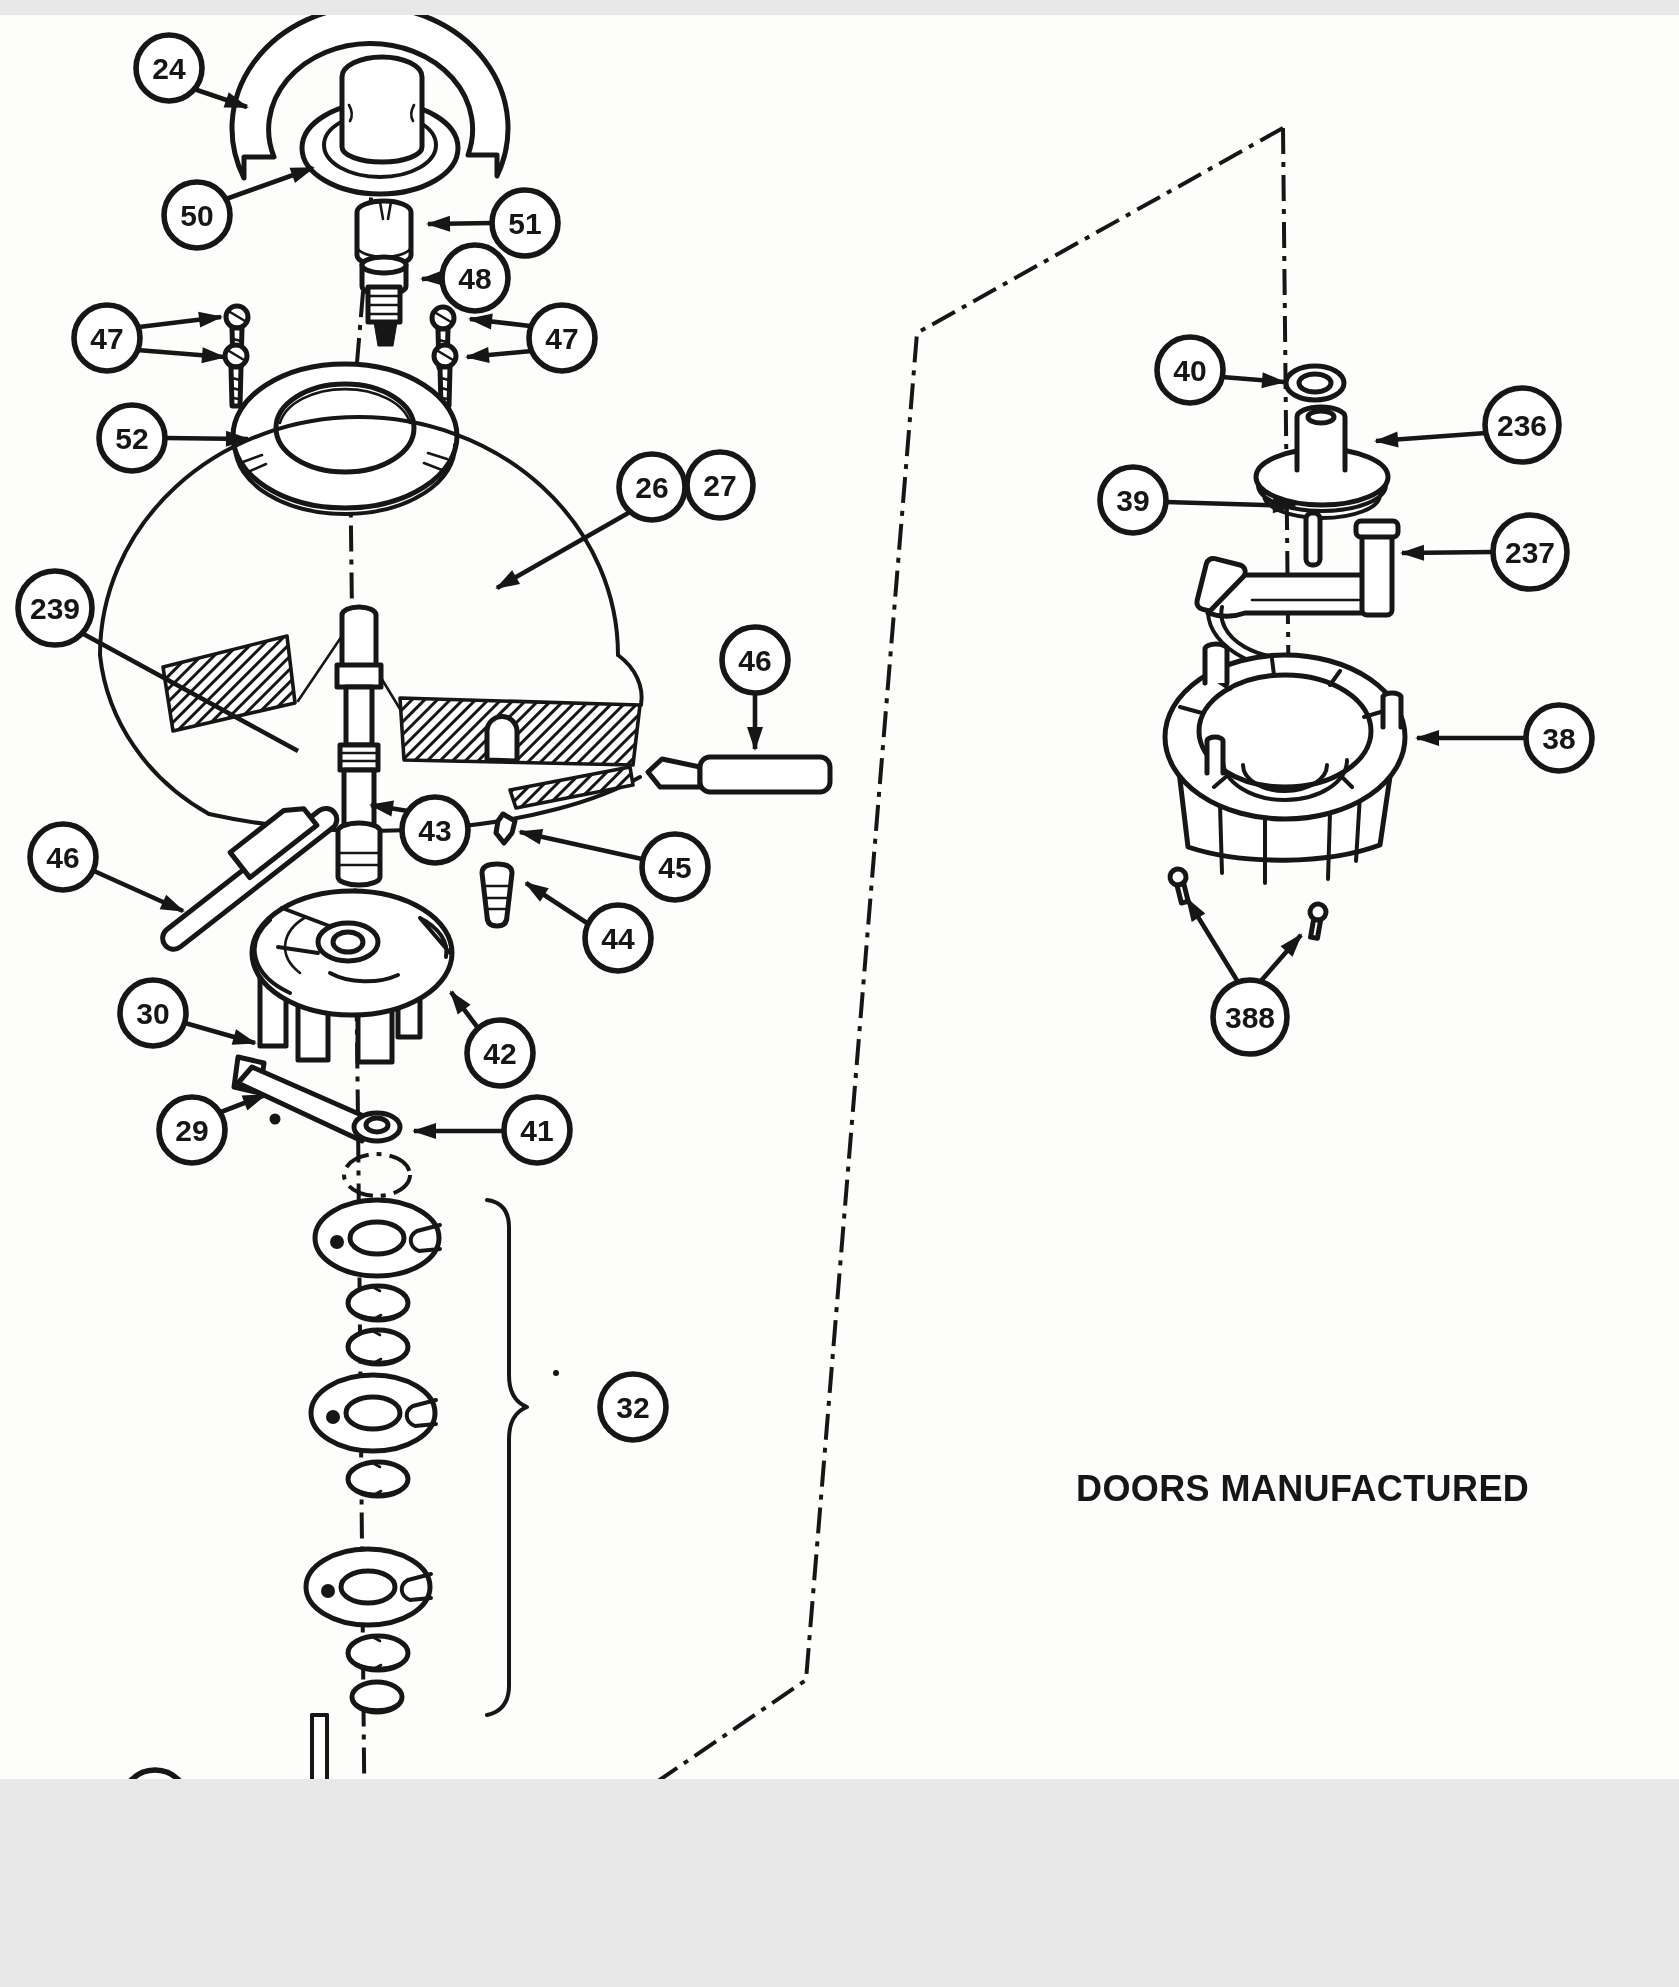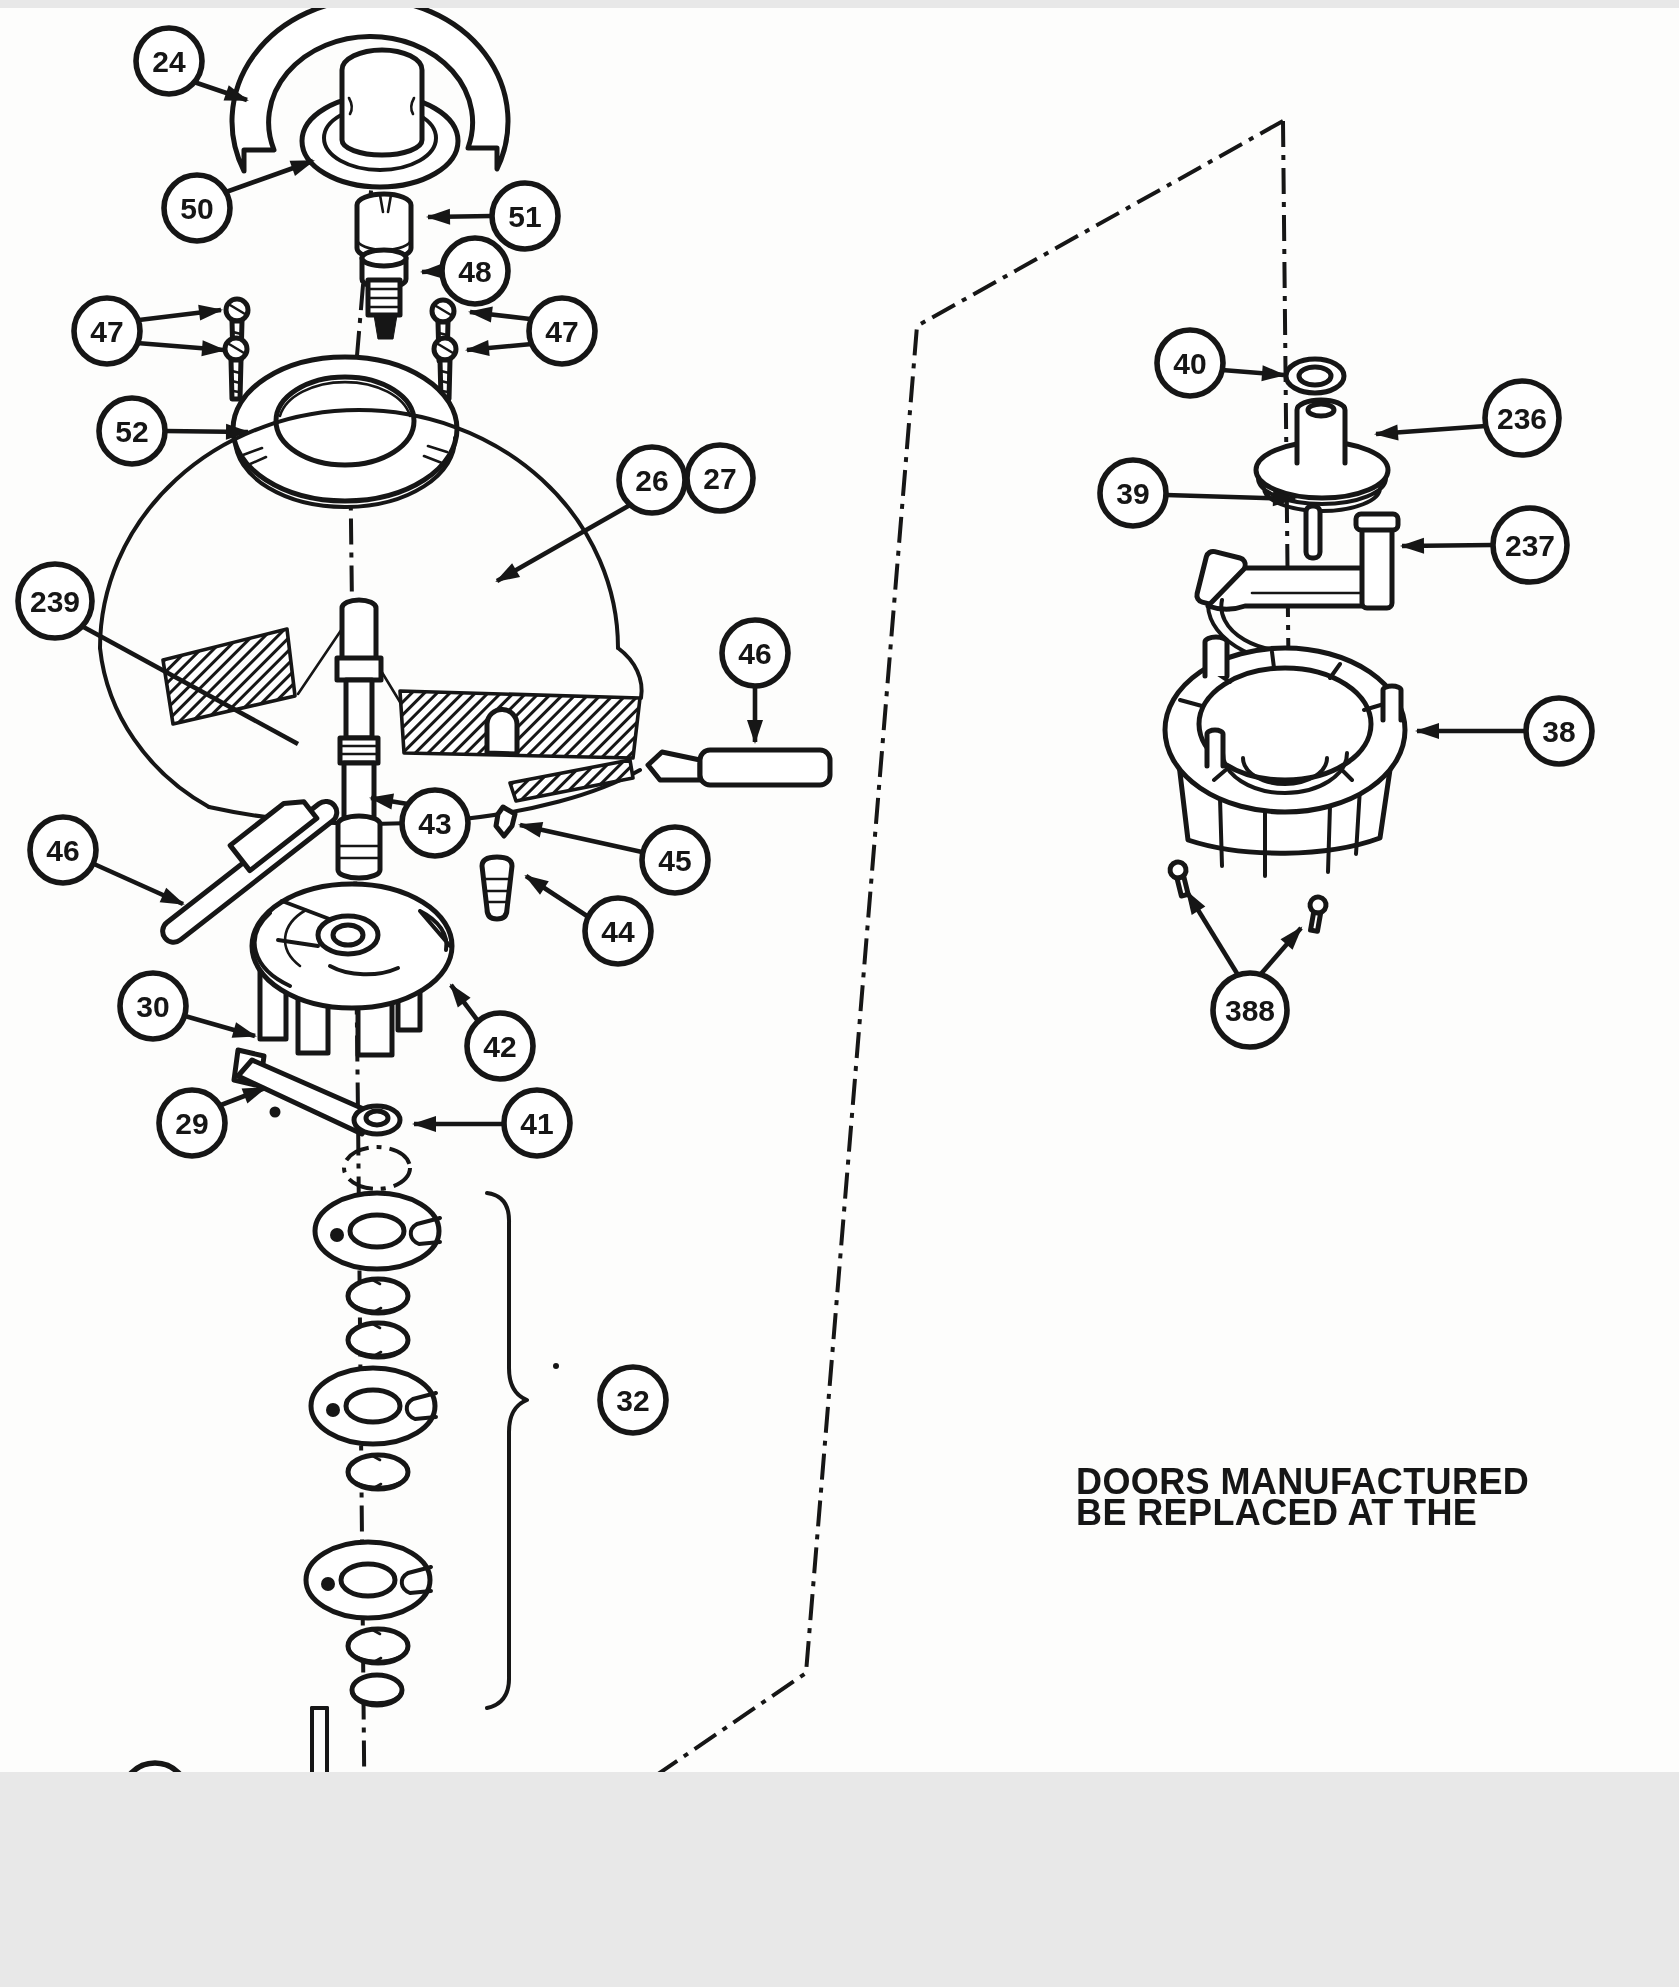--- a/index.html
+++ b/index.html
@@ -1,19 +1,19 @@
 <!DOCTYPE html>
 <html style="--ink: #161616; --paper: #fdfdfc;"><head>
 <meta charset="utf-8">
 <style>
   :root{ --ink:#161616; --paper:#fdfdfc; }
   html,body{ margin:0; padding:0; background:#e8e8e8; }
   .stage{
     position:relative; width:1679px; height:1764px;
-    background:var(--paper); overflow:hidden; margin:8px auto;
+    background:var(--paper); overflow:hidden; margin:15px auto;
     font-family:"Liberation Sans", sans-serif;
   }
   svg{ position:absolute; inset:0; }
   .part{ fill:#ffffff; stroke:var(--ink); stroke-width:5; stroke-linejoin:round; stroke-linecap:round; }
   .ln  { fill:none; stroke:var(--ink); stroke-width:4;  stroke-linejoin:round; stroke-linecap:round; }
   .ln2 { fill:none; stroke:var(--ink); stroke-width:2.6; stroke-linecap:round; }
   .hv  { fill:url(#hatch); stroke:var(--ink); stroke-width:3.6; stroke-linejoin:round; }
   .cl  { fill:none; stroke:var(--ink); stroke-width:4; stroke-dasharray:26 8 5 8; }
   .leader{ stroke:var(--ink); stroke-width:4.6; }
   .bubble{ fill:#ffffff; stroke:var(--ink); stroke-width:5.6; }
@@ -387,16 +387,15 @@
           <line x1="1238" y1="967" x2="1187" y2="884" class="leader" marker-end="url(#ah)"></line>
           <line x1="1260" y1="967" x2="1301" y2="920" class="leader" marker-end="url(#ah)"></line>
           <circle cx="1250" cy="1002" r="37" class="bubble"></circle>
           <text x="1250" y="1002" dy="0.36em" class="bubble-label">388</text>
         </g>
       </g>
 </svg>
 
 <div class="note">
   <span>DOORS MANUFACTURED</span>
-  <span>BE REPLACED AT THE</span>
 </div>
 
 </div>
 
 </body></html>

